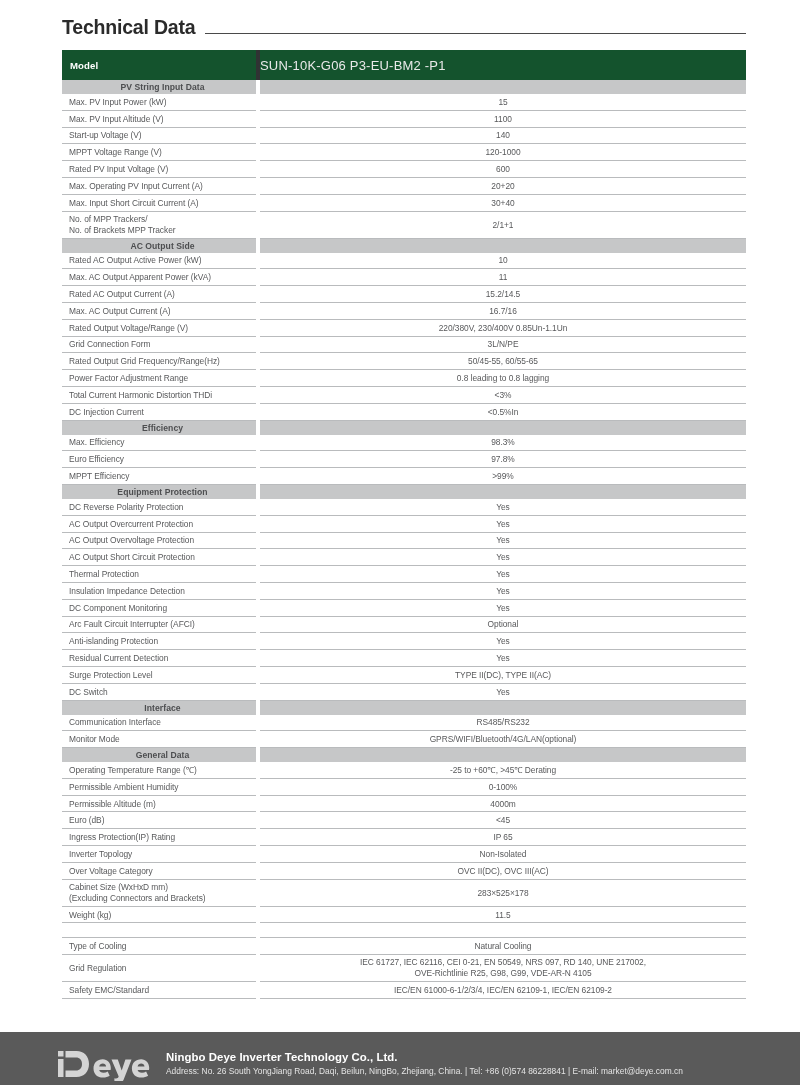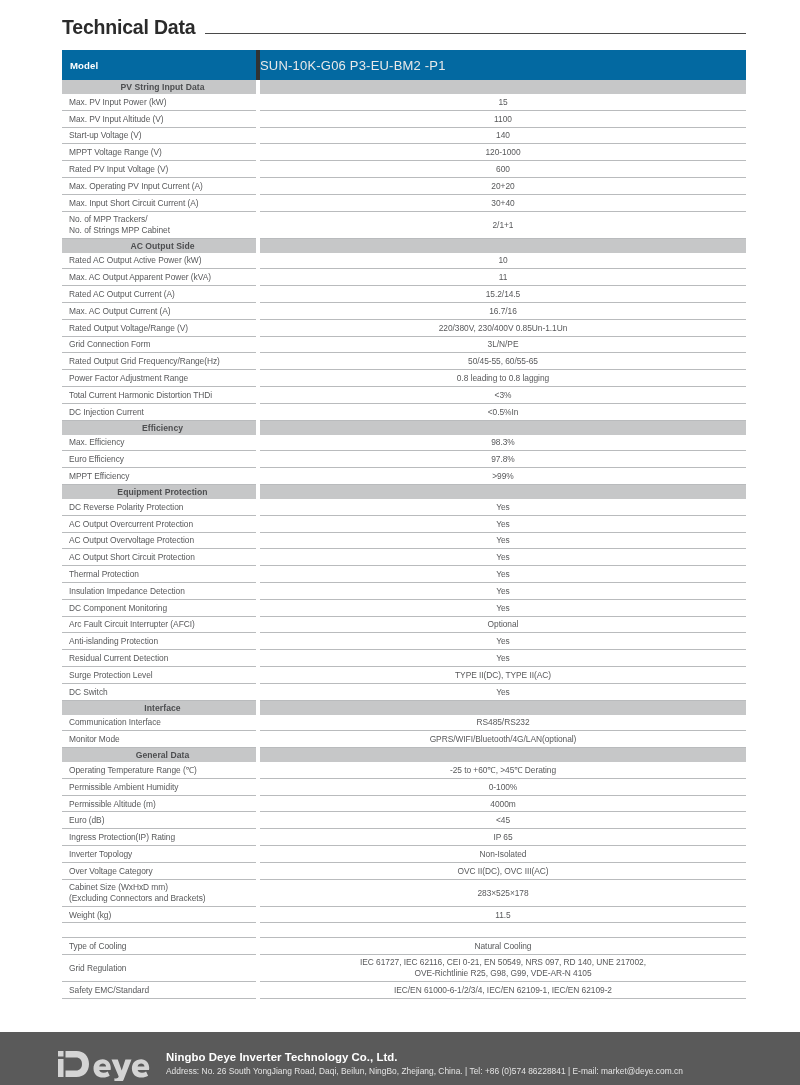--- a/index.html
+++ b/index.html
@@ -54,21 +54,21 @@
     padding: 0;
     vertical-align: middle;
   }
 
   .col-label { width: 194px; }
   .col-gap   { width: 4px; }
   .col-value { width: 486px; }
 
   
   tr.row-model td {
-    background: #0369a1;
+    background: #14532d;
     height: 30px;
     color: #ffffff;
   }
   tr.row-model .cell-label {
     font-size: 9.6px;
     font-weight: bold;
     padding-left: 8px;
     letter-spacing: 0.1px;
   }
   tr.row-model .cell-gap { background: #303233; }
@@ -223,21 +223,21 @@
       </tr>
       <tr class="row-data">
         <td class="cell-label">Max. Input Short Circuit Current (A)</td>
         <td class="cell-gap"></td>
         <td class="cell-value">30+40</td>
       </tr>
       <tr class="row-data row-tall">
         <td class="cell-label">
           <div class="twoline">
             <div>No. of MPP Trackers/</div>
-            <div>No. of Strings MPP Cabinet</div>
+            <div>No. of Brackets MPP Tracker</div>
           </div>
         </td>
         <td class="cell-gap"></td>
         <td class="cell-value">2/1+1</td>
       </tr>
       <tr class="row-section">
         <td class="cell-label">AC Output Side</td>
         <td class="cell-gap"></td>
         <td class="cell-value"></td>
       </tr>

